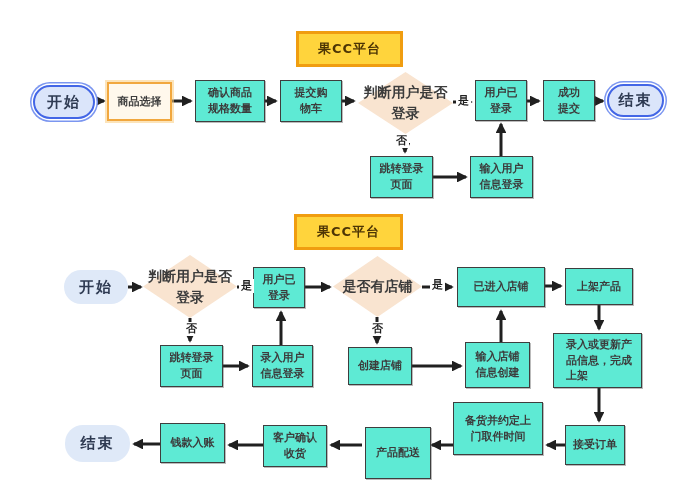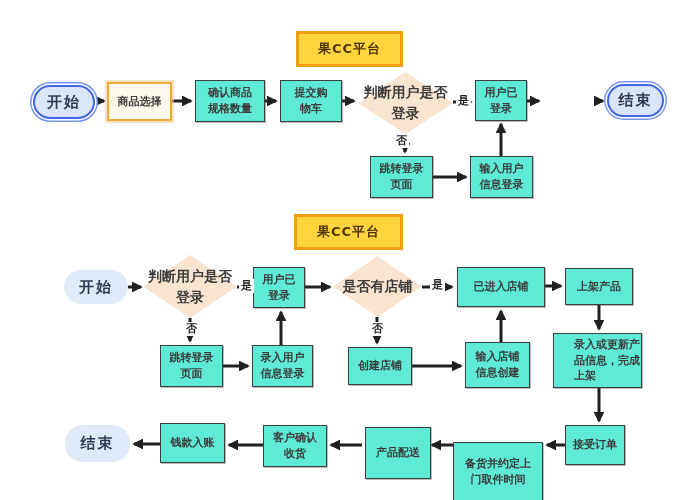--- a/index.html
+++ b/index.html
@@ -7,21 +7,21 @@
          font-family:"DejaVu Sans",sans-serif;}
   .wires{position:absolute;left:0;top:0;pointer-events:none;}
   .title{position:absolute;display:flex;align-items:center;justify-content:center;
          background:#FFD43C;border:3px solid #F09D10;box-sizing:border-box;
          font-size:13px;font-weight:700;color:#4D3505;letter-spacing:1px;}
   .node{position:absolute;display:flex;align-items:center;justify-content:center;
         background:#5eead4;border:1.5px solid #3E3E3E;box-sizing:border-box;
         font-size:11px;font-weight:700;color:#3C3C3C;text-align:center;
         white-space:pre-line;line-height:1.45;box-shadow:1px 1px 0 rgba(60,60,60,.35);}
   .node.hl{background:#FFF8EC;border:2px solid #F1A73E;box-shadow:0 0 0 2px rgba(250,205,130,.55);}
-  .node.alignleft{text-align:left;justify-content:flex-start;padding-left:20px;}
+  .node.alignleft{text-align:left;justify-content:flex-start;padding-left:12px;}
   .pill{position:absolute;display:flex;align-items:center;justify-content:center;
         background:#DFE9F8;border-radius:18px;box-sizing:border-box;
         font-size:15px;font-weight:700;color:#2E3A52;letter-spacing:2px;}
   .pill.ring{background:#DBE5FA;border:2px solid #4366E6;
         box-shadow:0 0 0 1.5px #ffffff,0 0 0 3px #7B96F0;}
   .diamond{position:absolute;}
   .diamond svg{position:absolute;left:0;top:0;}
   .dlabel{position:absolute;left:0;top:0;right:0;bottom:0;display:flex;align-items:center;
         justify-content:center;font-size:14px;font-weight:700;color:#3C3C3C;
         text-align:center;white-space:pre-line;line-height:1.5;}
@@ -87,20 +87,22 @@
     <svg width="95" height="62">
         <polygon points="47.5,0 95,31 47.5,62 0,31" fill="#F9E4D0"></polygon>
       </svg>
     <div class="dlabel">判断用户是否
 登录</div>
   </div>
 
   <div class="node" style="left:475px;top:80px;width:52px;height:41px">用户已
 登录</div>
 
+  <div class="node" style="left:543px;top:80px;width:52px;height:41px">成功
+提交</div>
 
   <div class="pill ring" style="left:607px;top:84px;width:57px;height:33px">结束</div>
 
   <div class="node" style="left:370px;top:156px;width:63px;height:42px">跳转登录
 页面</div>
 
   <div class="node" style="left:470px;top:156px;width:63px;height:42px">输入用户
 信息登录</div>
 
   <div class="tag" style="left:456px;top:94px">是</div>
@@ -149,21 +151,21 @@
 
   <div class="pill" style="left:65px;top:425px;width:65px;height:37px">结束</div>
 
   <div class="node" style="left:160px;top:423px;width:65px;height:40px">钱款入账</div>
 
   <div class="node" style="left:263px;top:425px;width:64px;height:42px">客户确认
 收货</div>
 
   <div class="node" style="left:365px;top:427px;width:66px;height:52px">产品配送</div>
 
-  <div class="node" style="left:453px;top:442px;width:90px;height:59px">备货并约定上
+  <div class="node" style="left:453px;top:402px;width:90px;height:53px">备货并约定上
 门取件时间</div>
 
   <div class="node" style="left:565px;top:425px;width:60px;height:40px">接受订单</div>
 
   <div class="tag" style="left:239px;top:279px">是</div>
   <div class="tag" style="left:184px;top:322px">否</div>
   <div class="tag" style="left:430px;top:278px">是</div>
   <div class="tag" style="left:370px;top:322px">否</div>
 
 </div>

